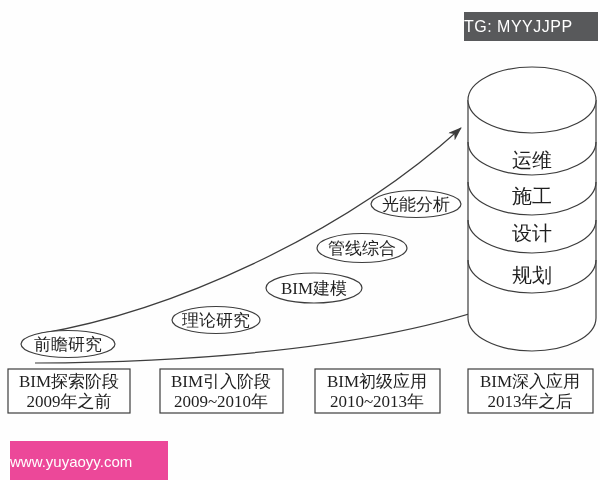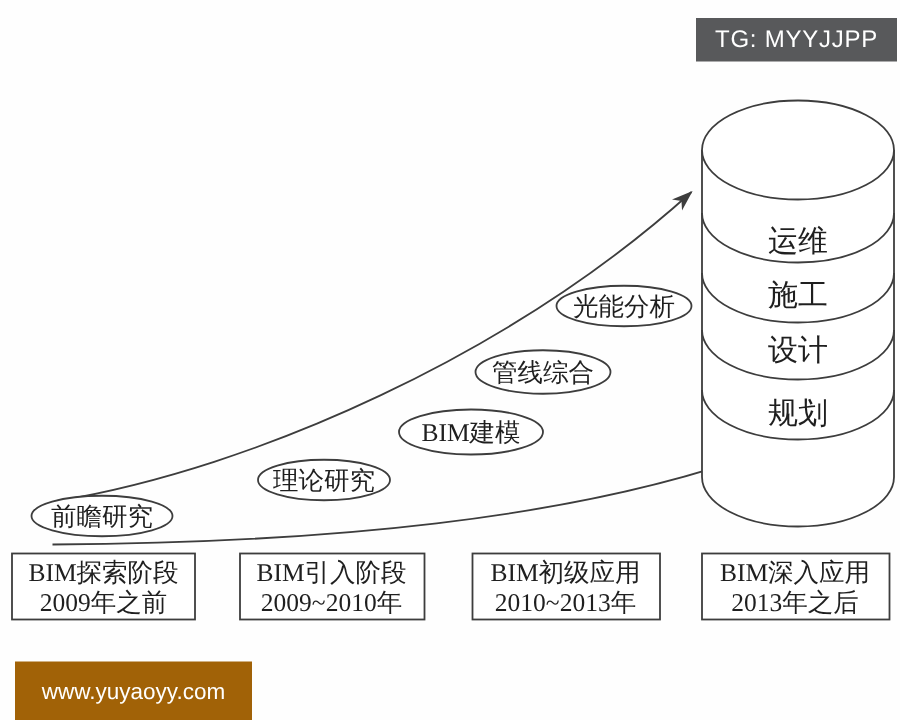--- a/index.html
+++ b/index.html
@@ -12,40 +12,40 @@
     position: relative;
     width: 600px;
     height: 480px;
     background: #fefefe;
     overflow: hidden;
   }
   .badge {
     position: absolute;
     display: flex;
     align-items: center;
-    justify-content: center;
+    justify-content: flex-start;
     color: #ffffff;
     font-family: "Liberation Sans", "DejaVu Sans", sans-serif;
     box-sizing: border-box;
   }
   .badge.tg {
     left: 464px;
     top: 12px;
     width: 134px;
     height: 29px;
     background: #58595b;
     font-size: 16px;
     letter-spacing: 0.5px;
   }
   .badge.watermark {
     left: 10px;
     top: 441px;
     width: 158px;
     height: 40px;
-    background: #a16207;
+    background: #ec4899;
     font-size: 15px;
   }
   svg.diagram {
     position: absolute;
     left: 0;
     top: 0;
   }
   .outline {
     fill: #ffffff;
     stroke: #3d3d3d;

